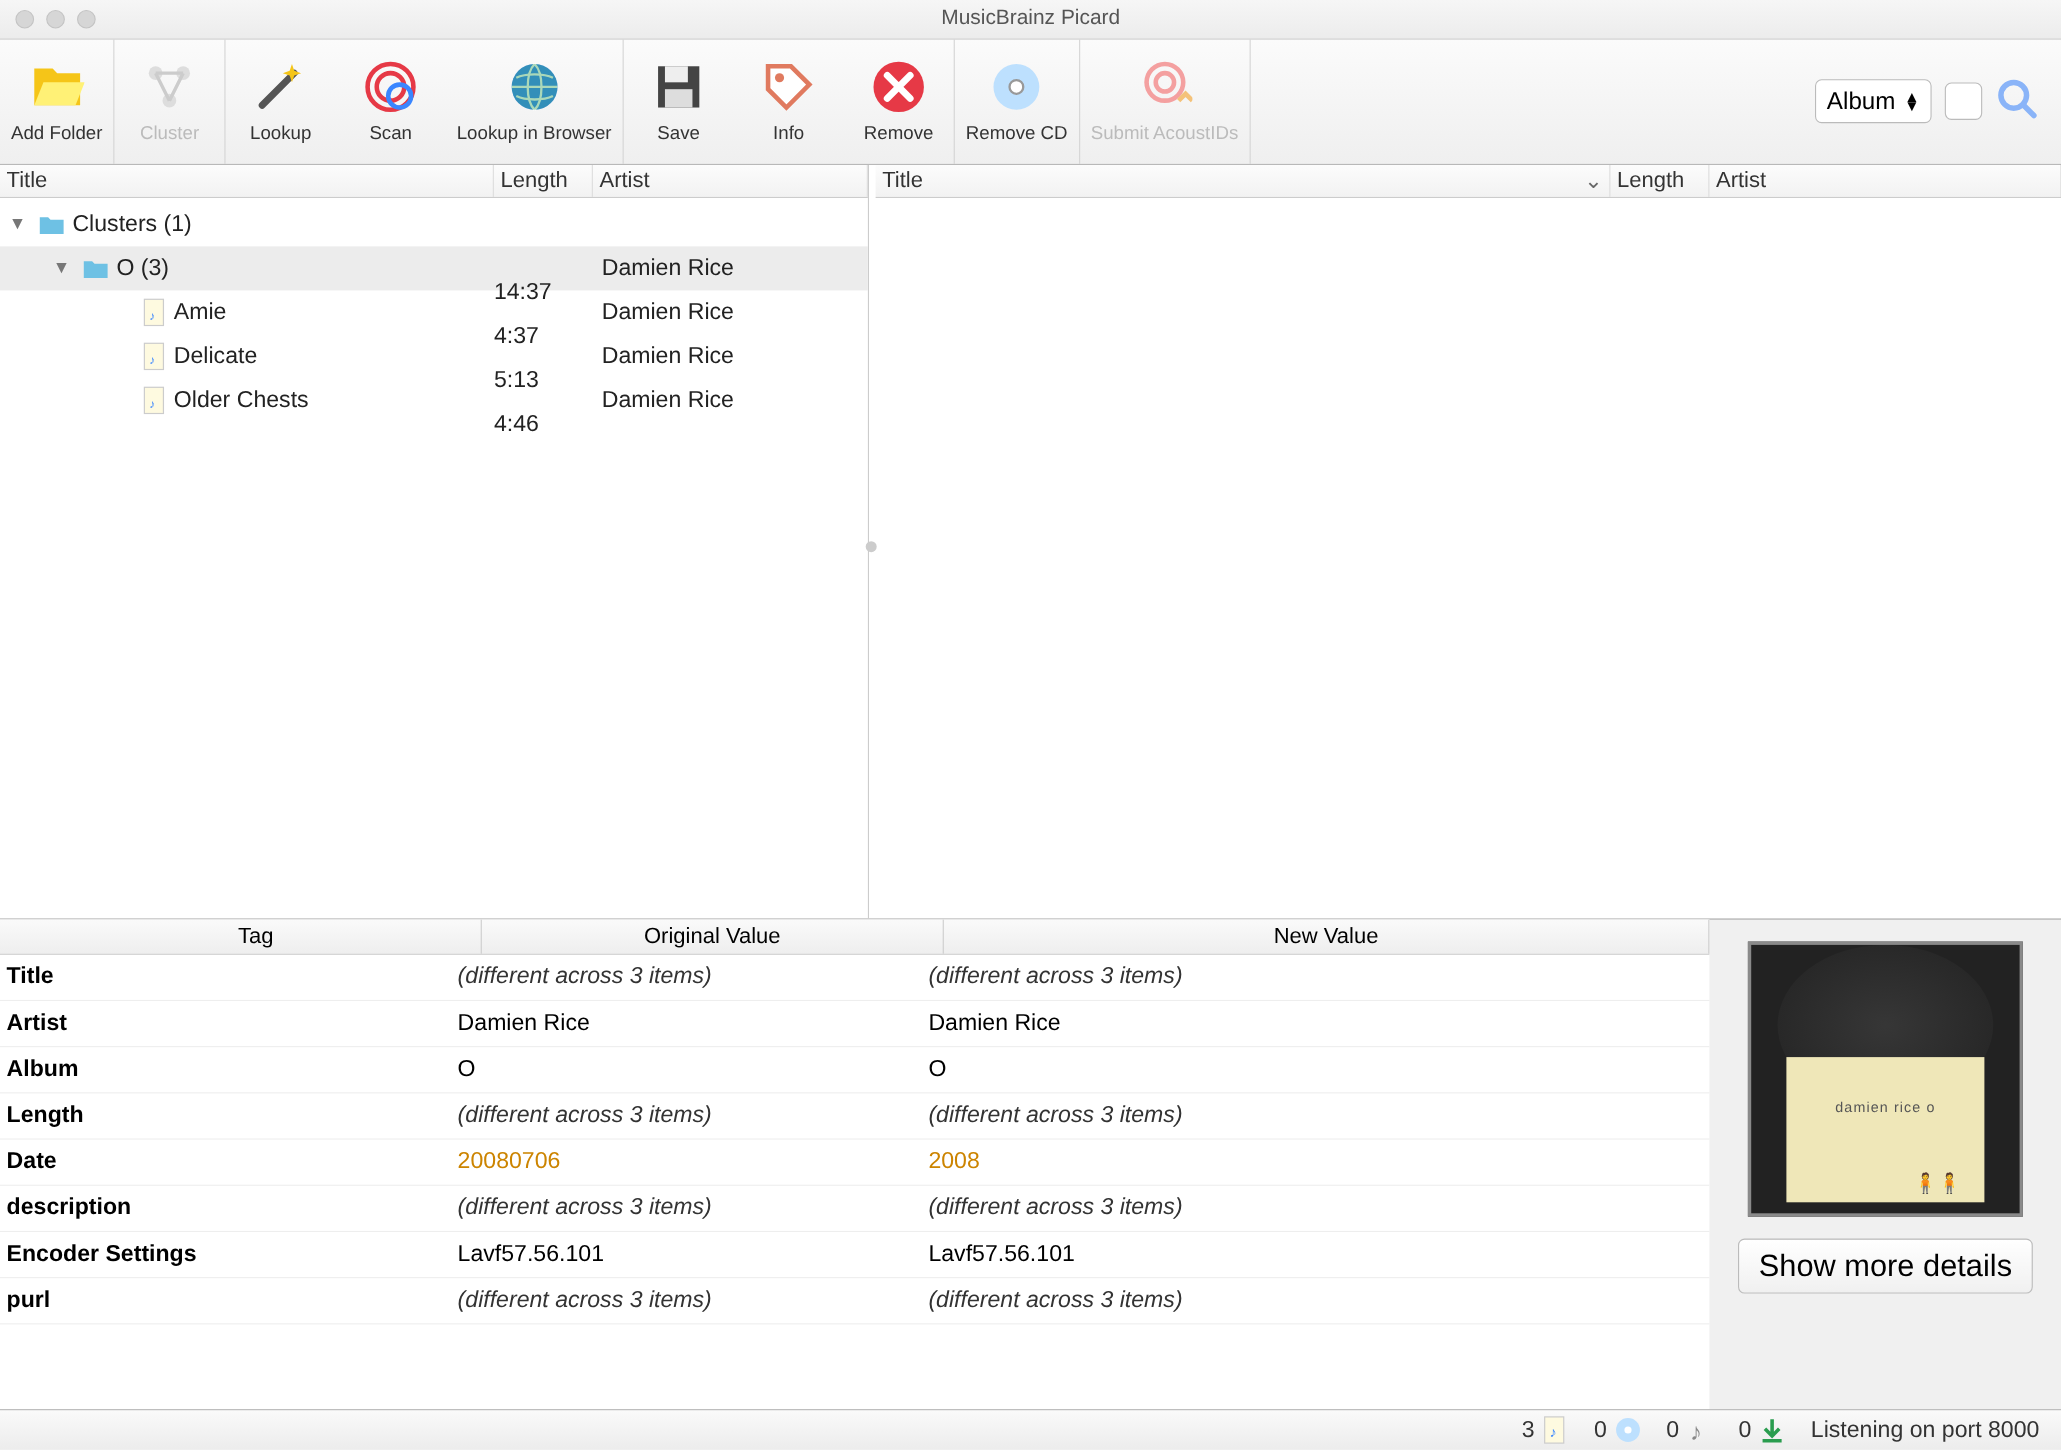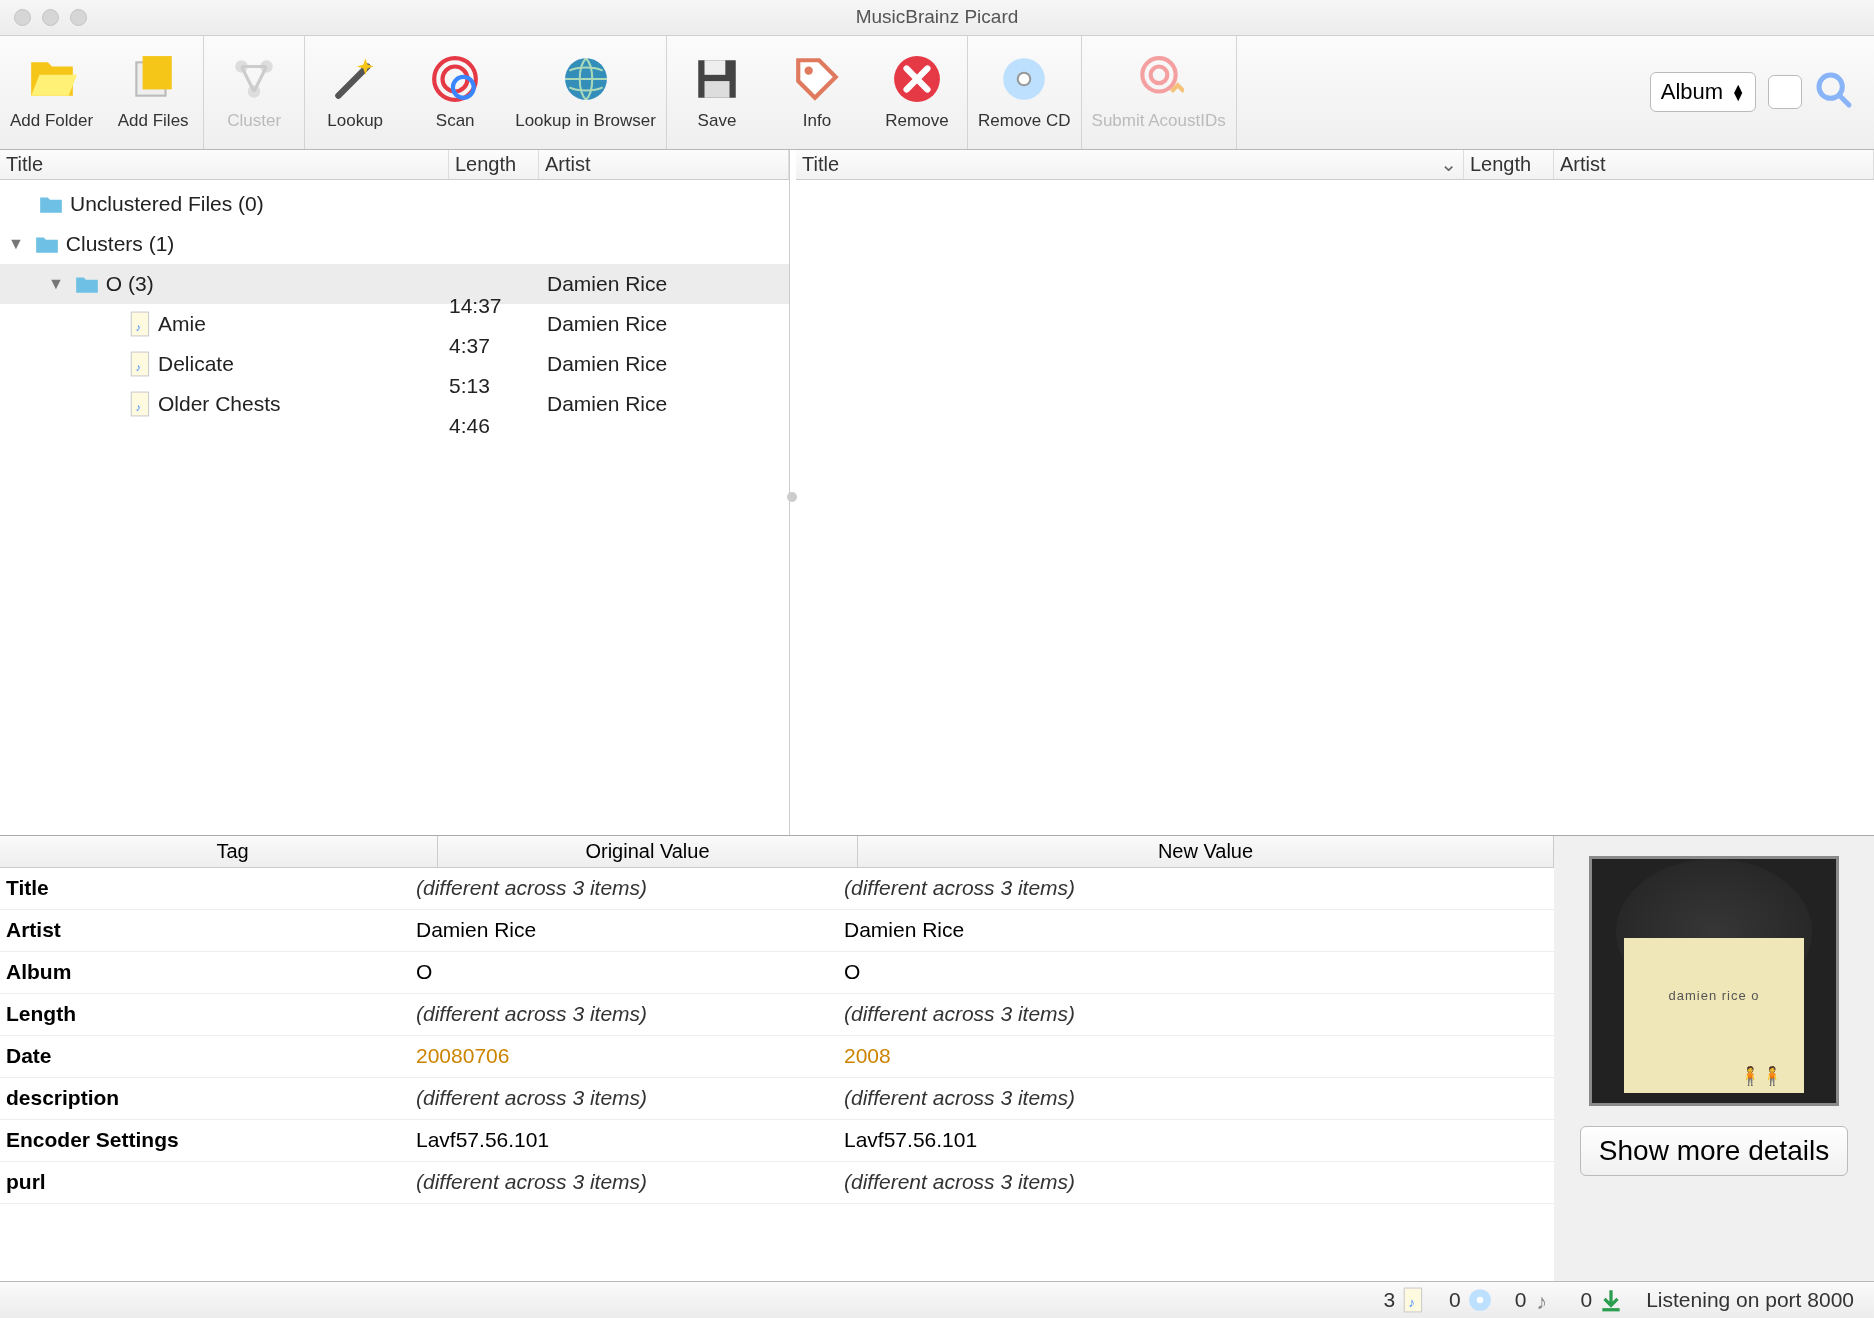--- a/index.html
+++ b/index.html
@@ -117,21 +117,21 @@
 .cover-art {
   width:250px; height:250px; background:#222; border:3px solid #8a8a8a;
   display:flex; align-items:center; justify-content:center; position:relative;
 }
 .disc-shape {
   position:absolute; top:0; left:10%; width:80%; height:60%;
   border-radius:50%; background:radial-gradient(#444,#222); opacity:0.6;
 }
 .jewel {
   position:absolute; bottom:10px; left:50%; transform:translateX(-50%);
-  width:180px; height:155px; background:#efe7b8; display:flex; flex-direction:column;
+  width:180px; height:132px; background:#efe7b8; display:flex; flex-direction:column;
   align-items:center; justify-content:center; font-size:13px; color:#555;
 }
 .jewel .txt { margin-top:-40px; letter-spacing:1px;}
 .jewel .figs { position:absolute; bottom:6px; right:20px; font-size:18px;}
 .details-btn {
   border:1px solid #bbb; border-radius:6px; background:linear-gradient(#fff,#f0f0f0);
   padding:8px 18px; font-size:28px;
 }
 
 
@@ -158,29 +158,20 @@
 <div class="toolbar">
   <div class="tb-group">
     <div class="tb-btn">
       <span class="icon">
         <svg viewBox="0 0 24 24">
             <path fill="#f5c518" d="M10 4H2v16h20V6H12z"></path>
             <path fill="#fff176" d="M2 20l4-10h18l-4 10z"></path>
           </svg>
       </span>
       <span>Add Folder</span>
-    </div>
-    <div class="tb-btn">
-      <span class="icon">
-        <svg viewBox="0 0 24 24">
-            <rect x="4" y="4" width="14" height="16" fill="#eee" stroke="#bbb"></rect>
-            <rect x="7" y="1" width="14" height="16" fill="#f5c518"></rect>
-          </svg>
-      </span>
-      <span>Add Files</span>
     </div>
   </div>
   <div class="tb-group">
     <div class="tb-btn disabled">
       <span class="icon">
         <svg viewBox="0 0 24 24">
             <circle cx="6" cy="6" r="3" fill="#ddd"></circle>
             <circle cx="18" cy="6" r="3" fill="#ddd"></circle>
             <circle cx="12" cy="18" r="3" fill="#ddd"></circle>
             <path stroke="#ccc" stroke-width="1.5" d="M6 6L18 6M6 6L12 18M18 6L12 18" fill="none"></path>
@@ -292,30 +283,20 @@
 
 <div class="panes">
   <div class="pane-left">
     <div class="col-head">
       <div class="col col-title">Title</div>
       <div class="col col-len">Length</div>
       <div class="col col-art">Artist</div>
     </div>
     <div class="tree-body">
       <div class="tree-row">
-        <div class="cell-title" style="padding-left:38px;">
-          <svg class="folder-svg" viewBox="0 0 24 20">
-              <path fill="#6ec1e4" d="M2 4h7l2 2h11v12H2z"></path>
-            </svg>
-          <span>Unclustered Files (0)</span>
-        </div>
-        <div class="cell-len"></div>
-          <div class="cell-art"></div>
-      </div>
-      <div class="tree-row">
         <div class="cell-title" style="padding-left:4px;">
           <span class="disc-tri">▼</span>
           <svg class="folder-svg" viewBox="0 0 24 20">
               <path fill="#6ec1e4" d="M2 4h7l2 2h11v12H2z"></path>
             </svg>
           <span>Clusters (1)</span>
         </div>
         <div class="cell-len"></div>
           <div class="cell-art"></div>
       </div>

